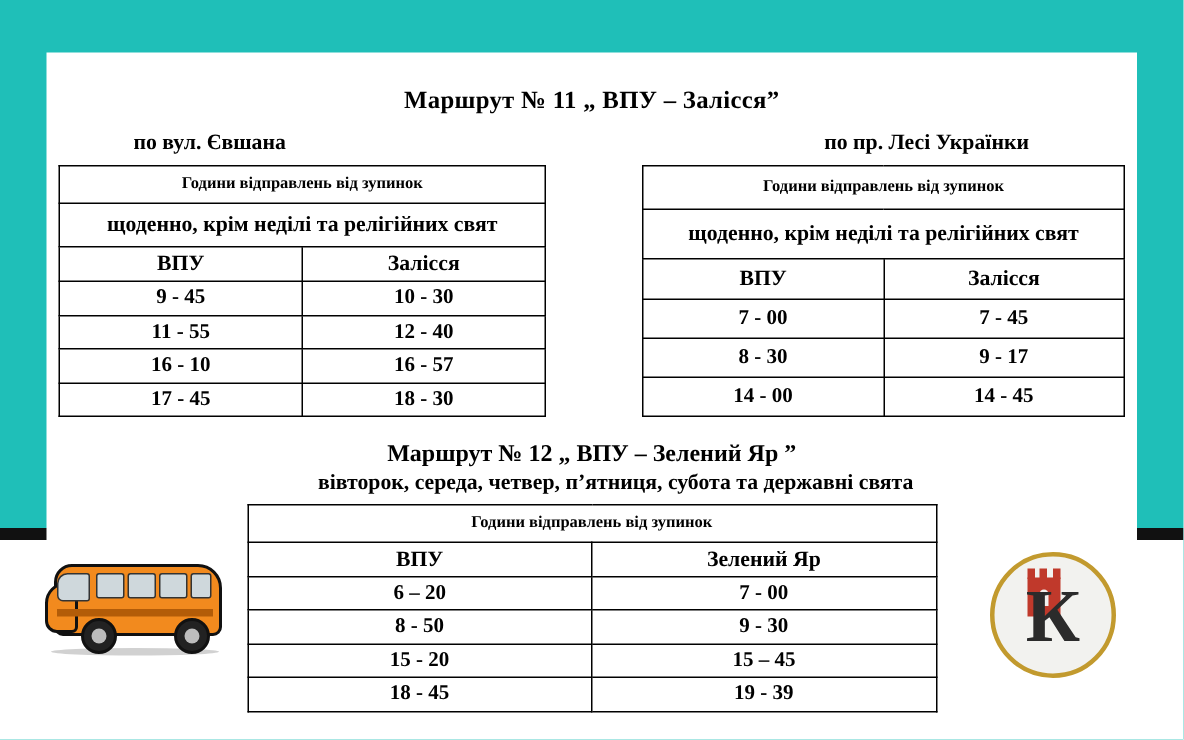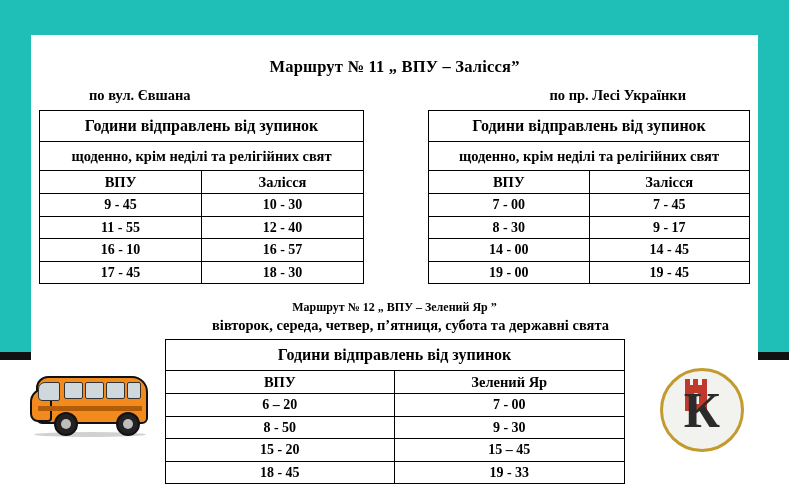--- a/index.html
+++ b/index.html
@@ -83,39 +83,39 @@
   }
   table.sched td {
     border: 1px solid #000000;
     text-align: center;
     font-size: 14px;
     font-weight: bold;
     padding: 2px 2px;
     line-height: 1.25;
   }
   table.sched td.head {
-    font-size: 16px;
+    font-size: 11px;
     padding: 5px 6px;
   }
   table.sched td.subhead {
     font-size: 14.5px;
     padding: 5px 6px;
   }
   table.sched td.colhead {
     font-size: 14.5px;
   }
 
   .left-table { width: 325px; }
   .left-table td.cell { width: 162px; }
   .right-table { width: 322px; }
   .right-table td.cell { width: 160px; }
 
   .title-main2 {
     text-align: center;
-    font-size: 12px;
+    font-size: 16px;
     font-weight: bold;
     margin-top: 16px;
   }
   .sub-center {
     text-align: center;
     font-size: 14.5px;
     font-weight: bold;
     margin-top: 2px;
     padding-left: 32px;
   }
@@ -330,24 +330,20 @@
             <td class="cell">7 - 45</td>
           </tr>
           <tr>
             <td class="cell">8 - 30</td>
             <td class="cell">9 - 17</td>
           </tr>
           <tr>
             <td class="cell">14 - 00</td>
             <td class="cell">14 - 45</td>
           </tr>
-          <tr>
-            <td class="cell">19 - 00</td>
-            <td class="cell">19 - 45</td>
-          </tr>
         </tbody>
       </table>
 
     </div>
 
     <div class="title-main2">Маршрут  № 12 „ ВПУ – Зелений Яр ”</div>
     <div class="sub-center">вівторок, середа, четвер, п’ятниця, субота та державні свята</div>
 
     <div class="bottom-table-wrap">
       <table class="sched bottom-table">
@@ -366,21 +362,21 @@
           <tr>
             <td class="cell">8 -  50</td>
             <td class="cell">9 - 30</td>
           </tr>
           <tr>
             <td class="cell">15 - 20</td>
             <td class="cell">15 – 45</td>
           </tr>
           <tr>
             <td class="cell">18 - 45</td>
-            <td class="cell">19 - 33</td>
+            <td class="cell">19 - 39</td>
           </tr>
         </tbody>
       </table>
     </div>
 
   </div>
 </div>
 
 <div class="bus">
   <div class="bus-shadow"></div>

